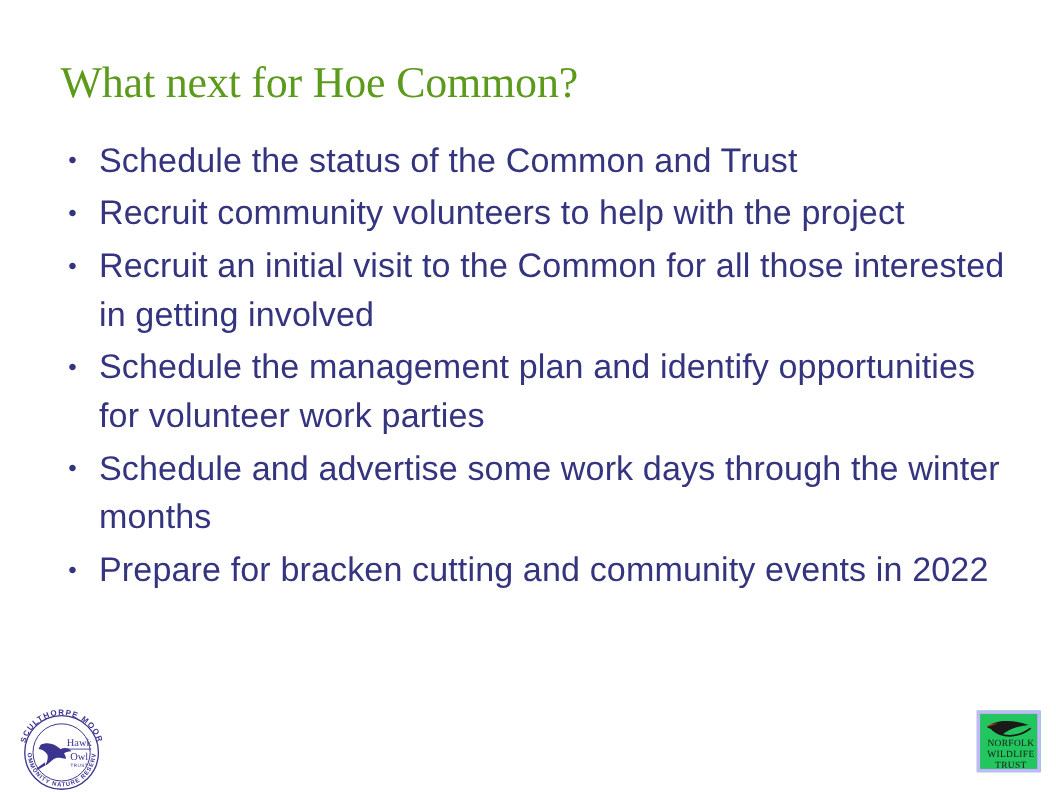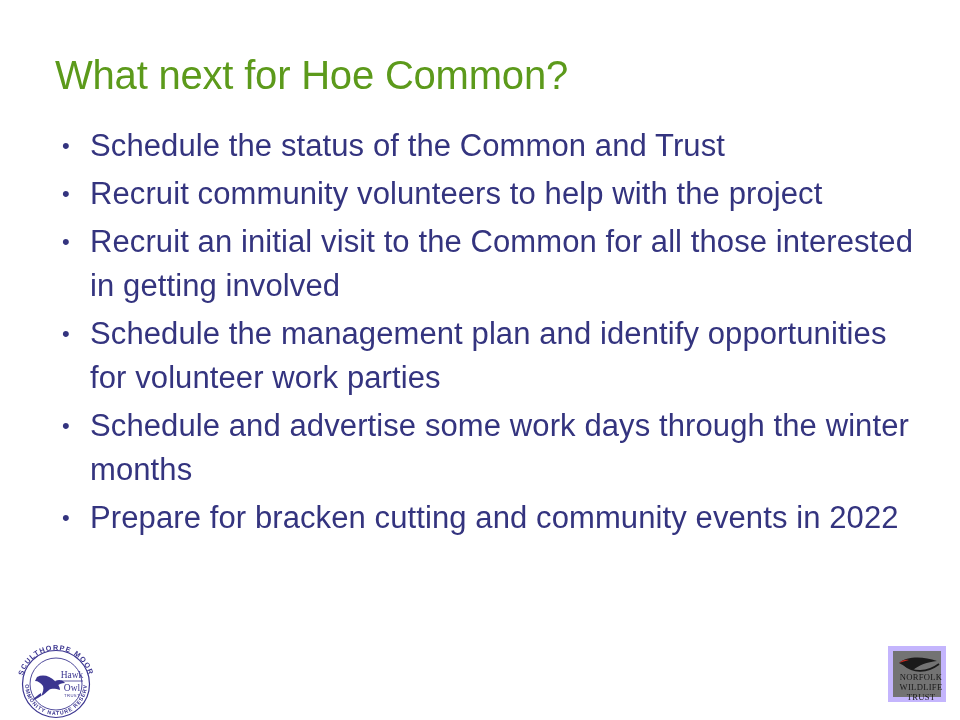--- a/index.html
+++ b/index.html
@@ -22,20 +22,21 @@
     position: absolute;
     left: 55px;
     top: 52px;
     width: 860px;
     color: #5c9a1b;
     font-size: 40px;
     line-height: 46px;
     font-weight: normal;
     letter-spacing: -0.2px;
     white-space: nowrap;
+    font-family: Liberation Serif, serif;
   }
 
   
   #bullet-list {
     position: absolute;
     left: 48px;
     top: 124px;
     width: 880px;
     list-style: none;
     margin: 0;
@@ -76,22 +77,22 @@
   }
   #logo-sculthorpe svg { display: block; }
 
   
   #logo-nwt {
     position: absolute;
     left: 888px;
     top: 646px;
     width: 58px;
     height: 56px;
-    border: 5px solid #c4b5fd;
-    background: #737373;
+    border: 3px solid #c4b5fd;
+    background: #22c55e;
     box-sizing: border-box;
   }
   #logo-nwt svg { display: block; }
 </style>
 </head>
 <body>
 
 <div id="slide">
 
   <div id="slide-title">What next for Hoe Common?</div>

